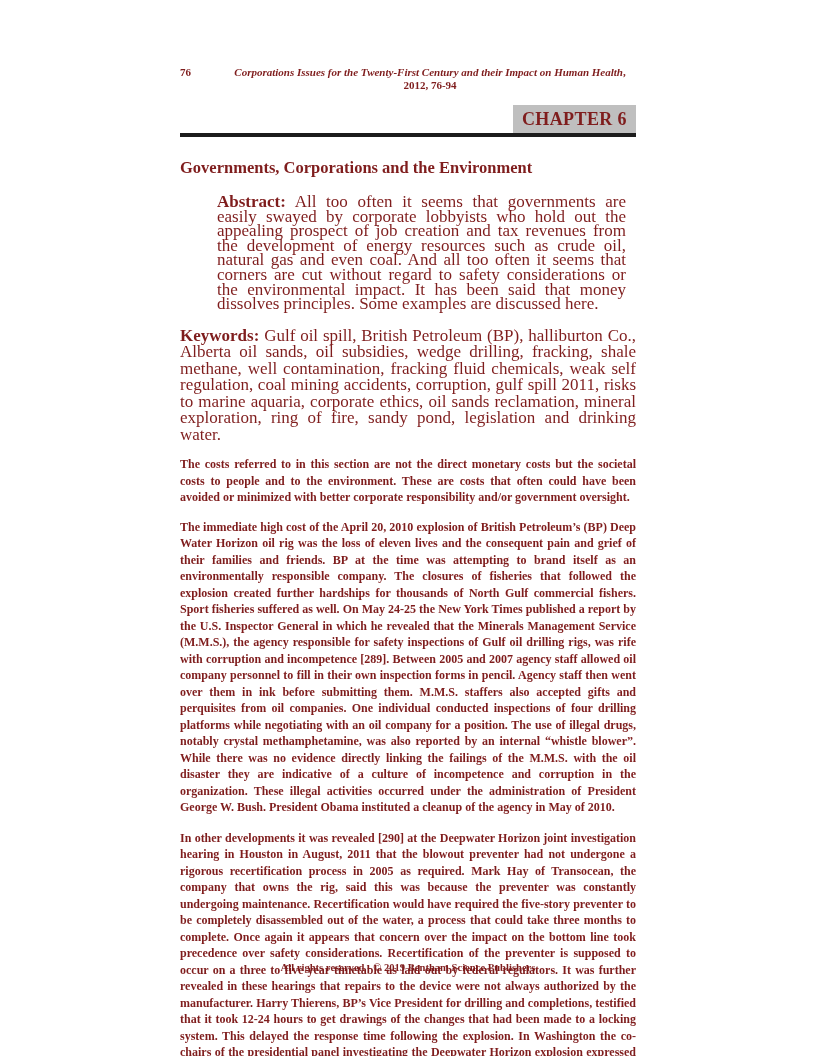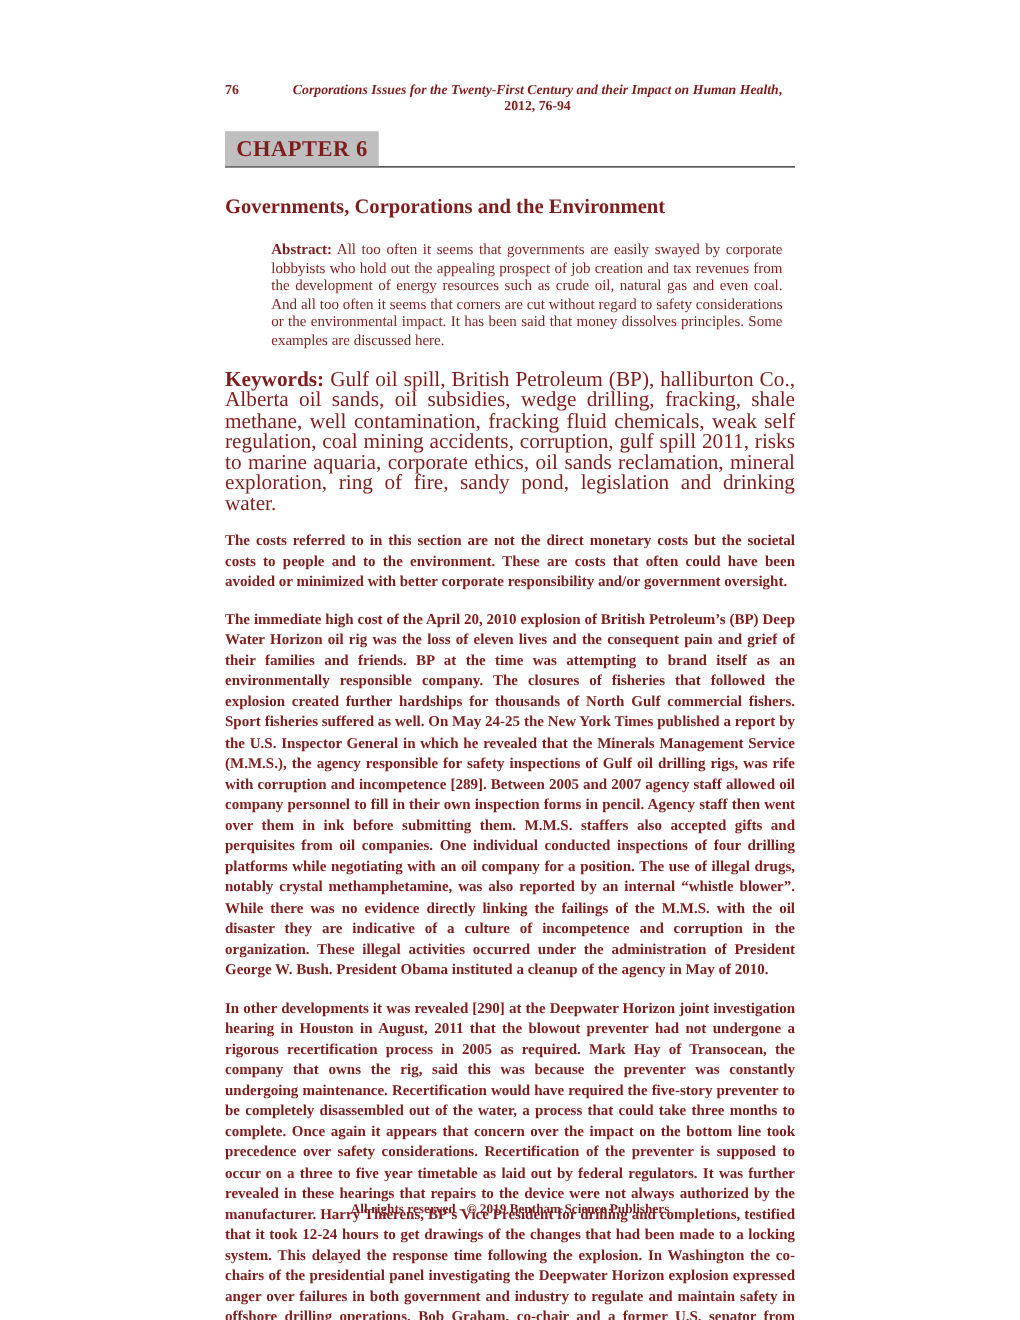--- a/index.html
+++ b/index.html
@@ -28,21 +28,22 @@
     line-height: 13px;
     font-weight: bold;
   }
   .folio { width: 44px; }
   .journal { flex: 1; text-align: center; }
   .journal em { font-style: italic; }
 
   
   .chapter-band {
     margin-top: 13px;
-    border-bottom: 1px solid #1d4ed8;
+    border-bottom: 4px solid #1d4ed8;
+    text-align: right;
   }
   .chapter-box {
     display: inline-block;
     background: #bfbfbf;
     font-size: 18px;
     line-height: 20px;
     font-weight: bold;
     letter-spacing: 0.4px;
     padding: 4px 9px 4px 9px;
     vertical-align: bottom;
@@ -52,21 +53,21 @@
   .chapter-title {
     margin: 21px 0 0 0;
     font-size: 16.5px;
     line-height: 20px;
     font-weight: bold;
   }
 
   
   .abstract {
     margin: 17px 10px 0 37px;
-    font-size: 12px;
+    font-size: 17px;
     line-height: 14.6px;
     text-align: justify;
   }
   .abstract b { font-weight: bold; }
 
   
   .keywords {
     margin: 16px 0 0 0;
     font-size: 17px;
     line-height: 16.5px;

